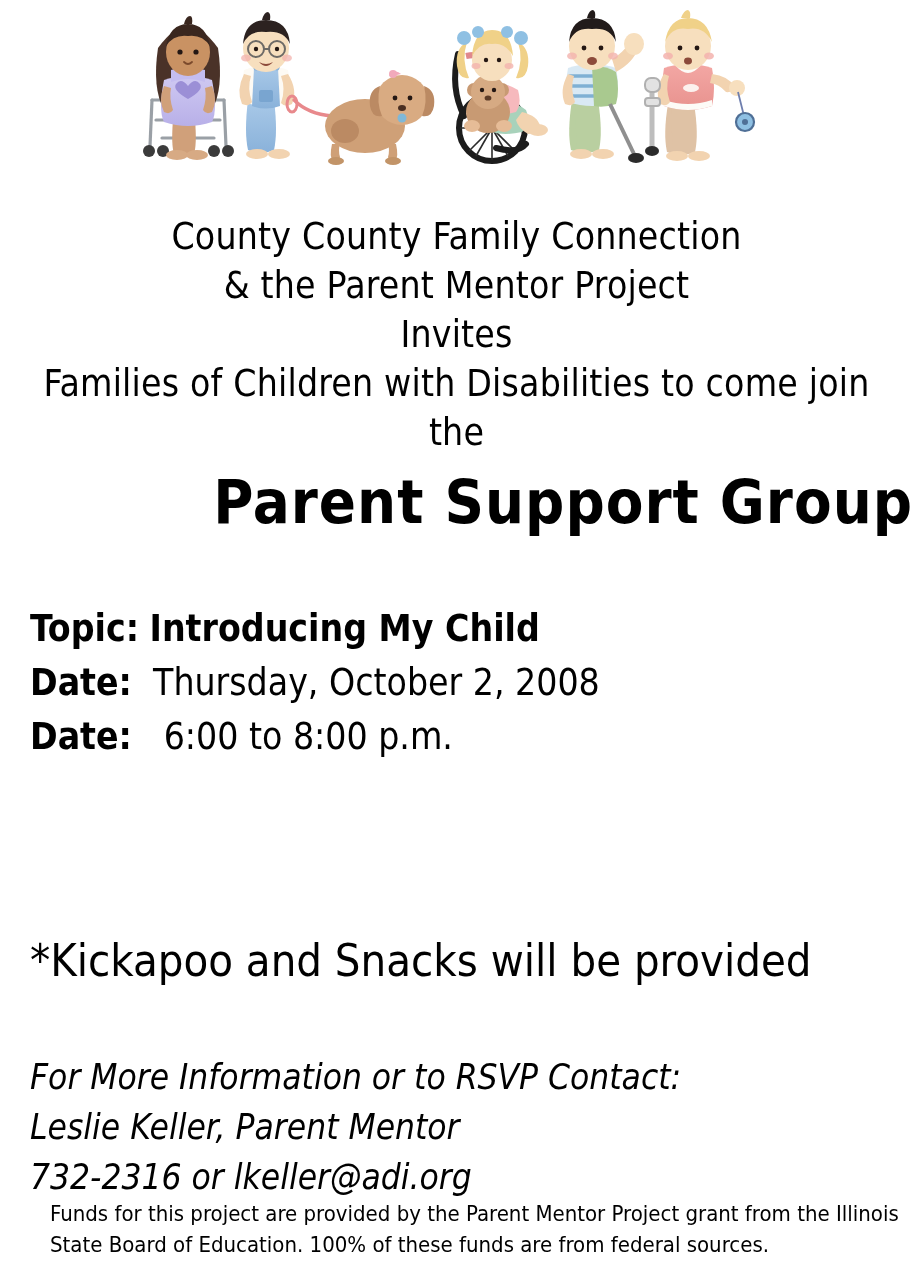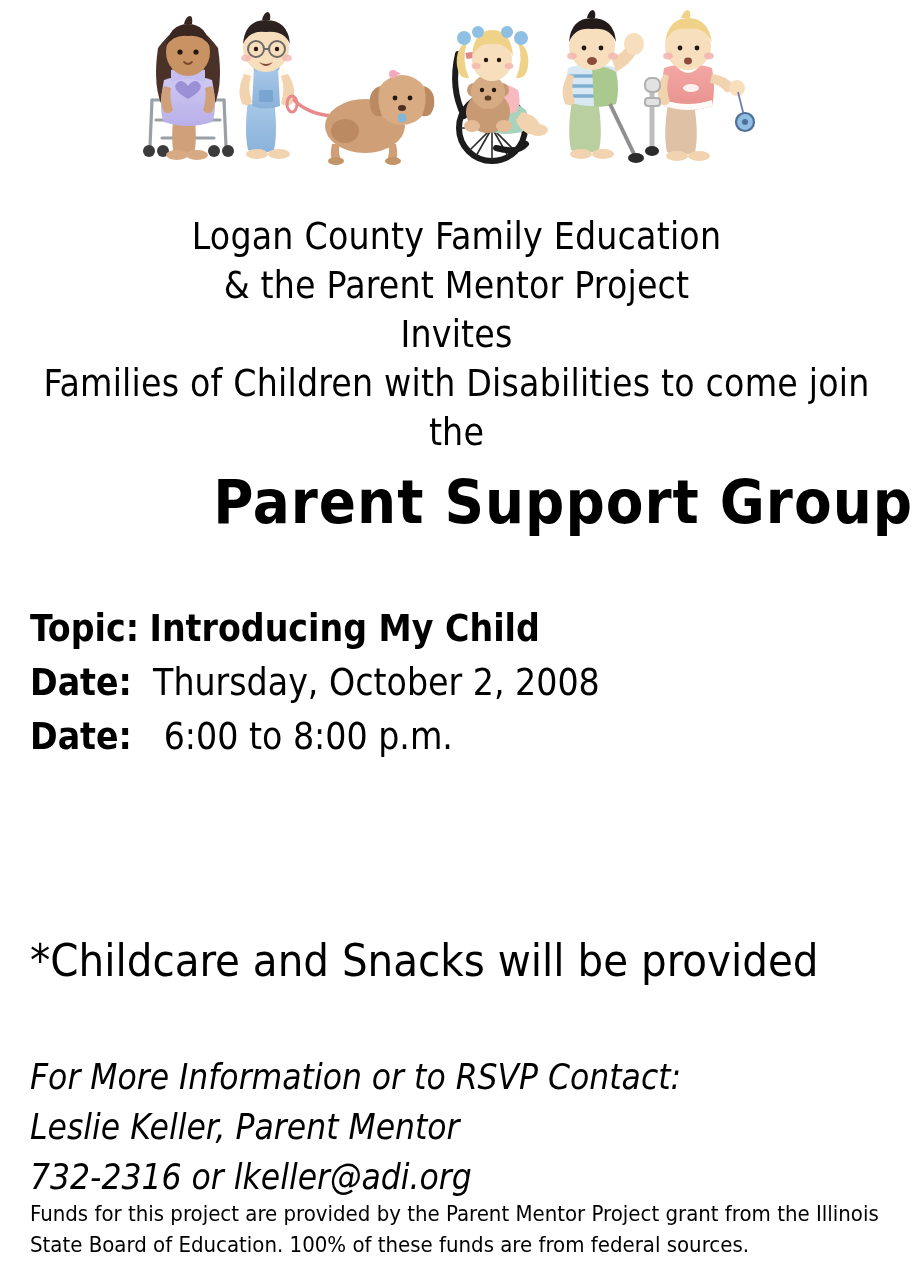--- a/index.html
+++ b/index.html
@@ -115,21 +115,21 @@
   
   .footnote {
     position: absolute;
     left: 30px;
     top: 1198px;
     width: 850px;
     font-family: "DejaVu Sans Condensed", "Liberation Sans Narrow", "Liberation Sans", sans-serif;
     font-size: 22px;
     line-height: 31px;
   }
-  .footnote .line { display: block; white-space: nowrap; }
+  .footnote .line { display: block; white-space: nowrap; margin-left: 20px; }
 </style>
 </head>
 <body>
 
 <div class="flyer">
 
   <div class="clipart-band">
     <svg viewBox="0 0 620 162" xmlns="http://www.w3.org/2000/svg" aria-hidden="true">
       <defs>
         <linearGradient id="gDress" x1="0" y1="0" x2="0" y2="1">
@@ -354,42 +354,42 @@
         <circle cx="540" cy="40" r="2.4" fill="#241713"></circle>
         <circle cx="557" cy="40" r="2.4" fill="#241713"></circle>
         <ellipse cx="528" cy="48" rx="5" ry="3.5" fill="#f3b3ae" opacity="0.85"></ellipse>
         <ellipse cx="569" cy="48" rx="5" ry="3.5" fill="#f3b3ae" opacity="0.85"></ellipse>
         <ellipse cx="548" cy="53" rx="4" ry="3.4" fill="#8c4a3a"></ellipse>
       </g>
     </svg>
   </div>
 
   <div class="intro">
-    <span class="line">Logan County Family Education</span>
+    <span class="line">County County Family Connection</span>
     <span class="line">&amp; the Parent Mentor Project</span>
     <span class="line">Invites</span>
     <span class="line line-wide">Families of Children with Disabilities to come join</span>
     <span class="line">the</span>
   </div>
 
   <div class="headline">Parent Support Group</div>
 
   <div class="details">
     <div class="detail-row">
       <span class="detail-label">Topic:</span><span class="sp-wide"> </span><span class="detail-value bold">Introducing My Child</span>
     </div>
     <div class="detail-row">
       <span class="detail-label">Date:</span><span class="sp-wide">  </span><span class="detail-value">Thursday, October 2, 2008</span>
     </div>
     <div class="detail-row">
       <span class="detail-label">Date:</span><span class="sp-wide">   </span><span class="detail-value">6:00 to 8:00 p.m.</span>
     </div>
   </div>
 
-  <div class="childcare">*Childcare and Snacks will be provided</div>
+  <div class="childcare">*Kickapoo and Snacks will be provided</div>
 
   <div class="contact">
     <span class="line">For More Information or to RSVP Contact:</span>
     <span class="line">Leslie Keller, Parent Mentor</span>
     <span class="line">732-2316 or lkeller@adi.org</span>
   </div>
 
   <div class="footnote">
     <span class="line">Funds for this project are provided by the Parent Mentor Project grant from the Illinois</span>
     <span class="line">State Board of Education. 100% of these funds are from federal sources.</span>

